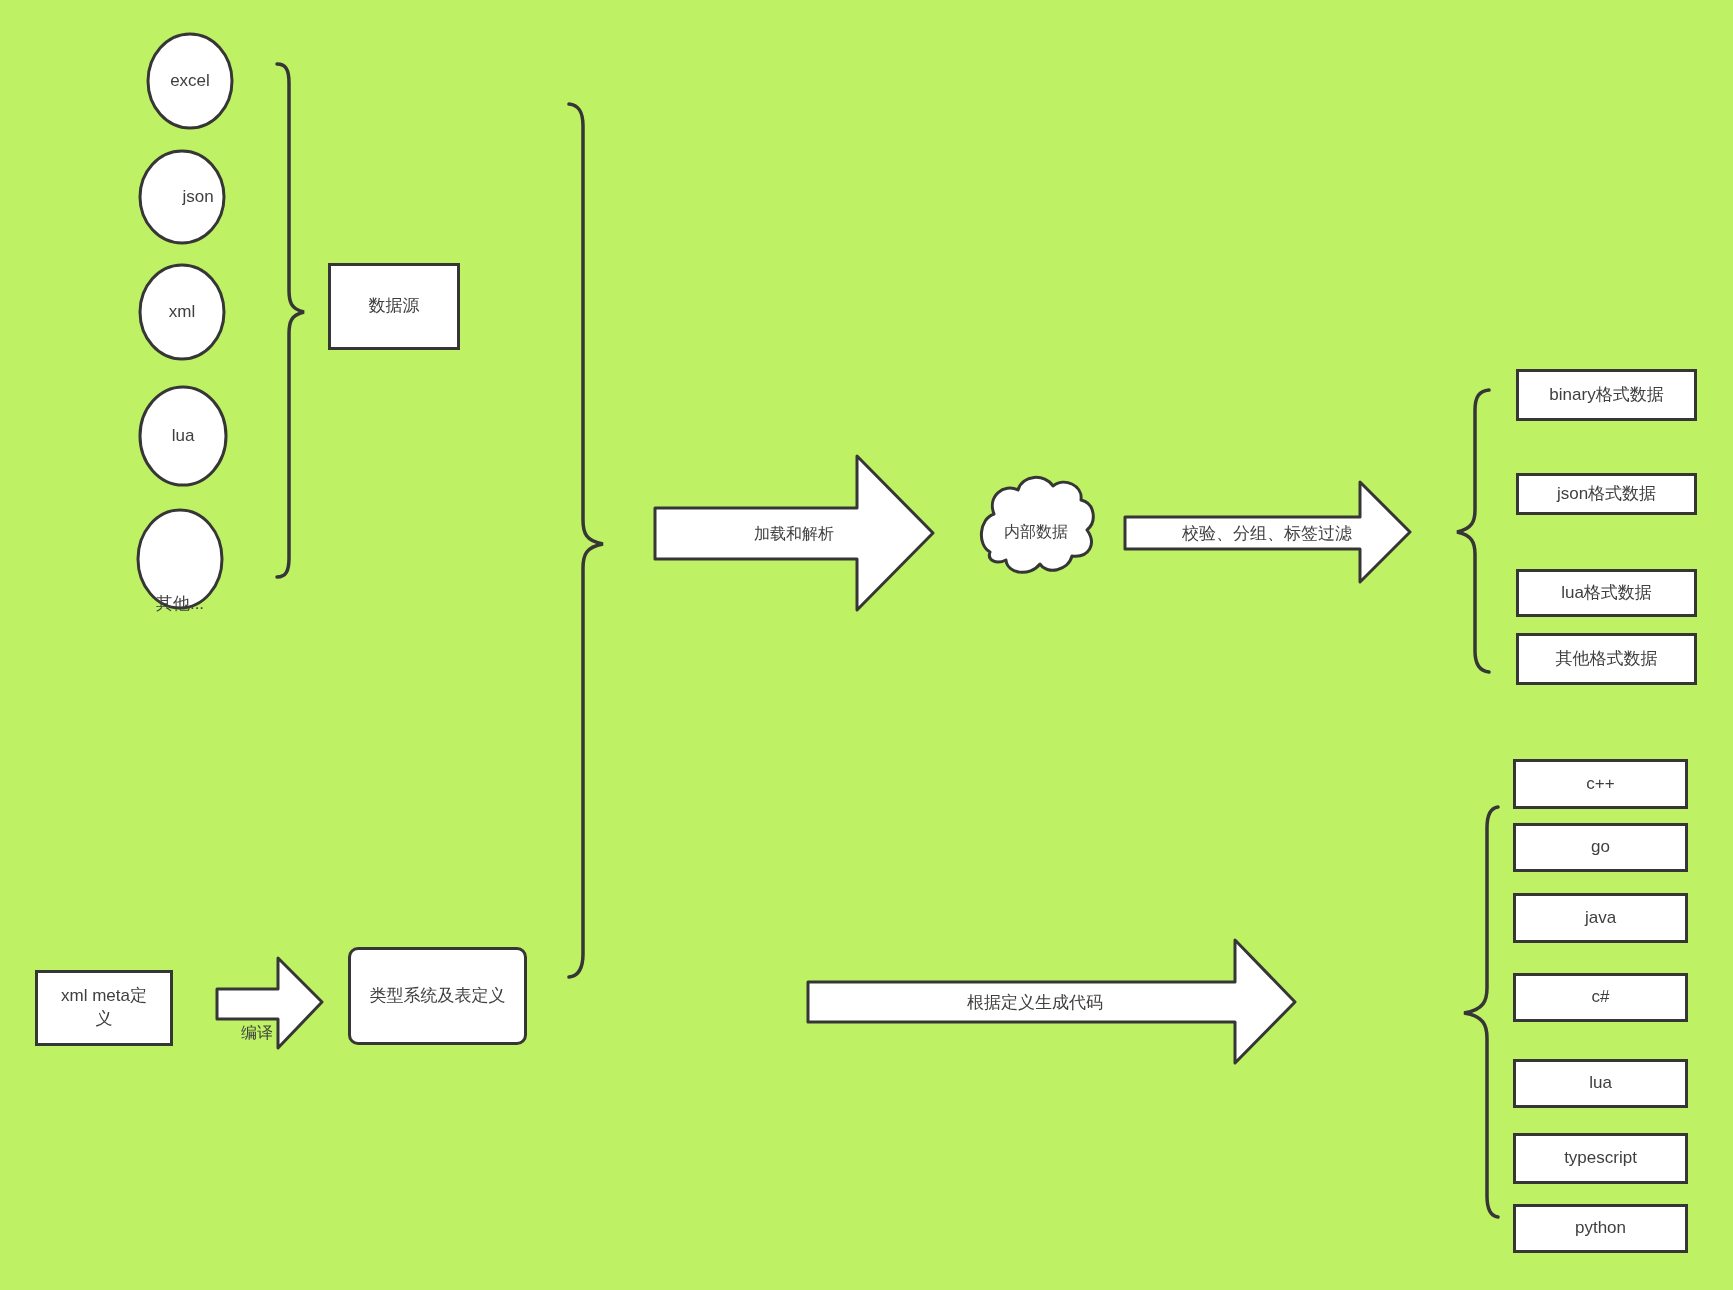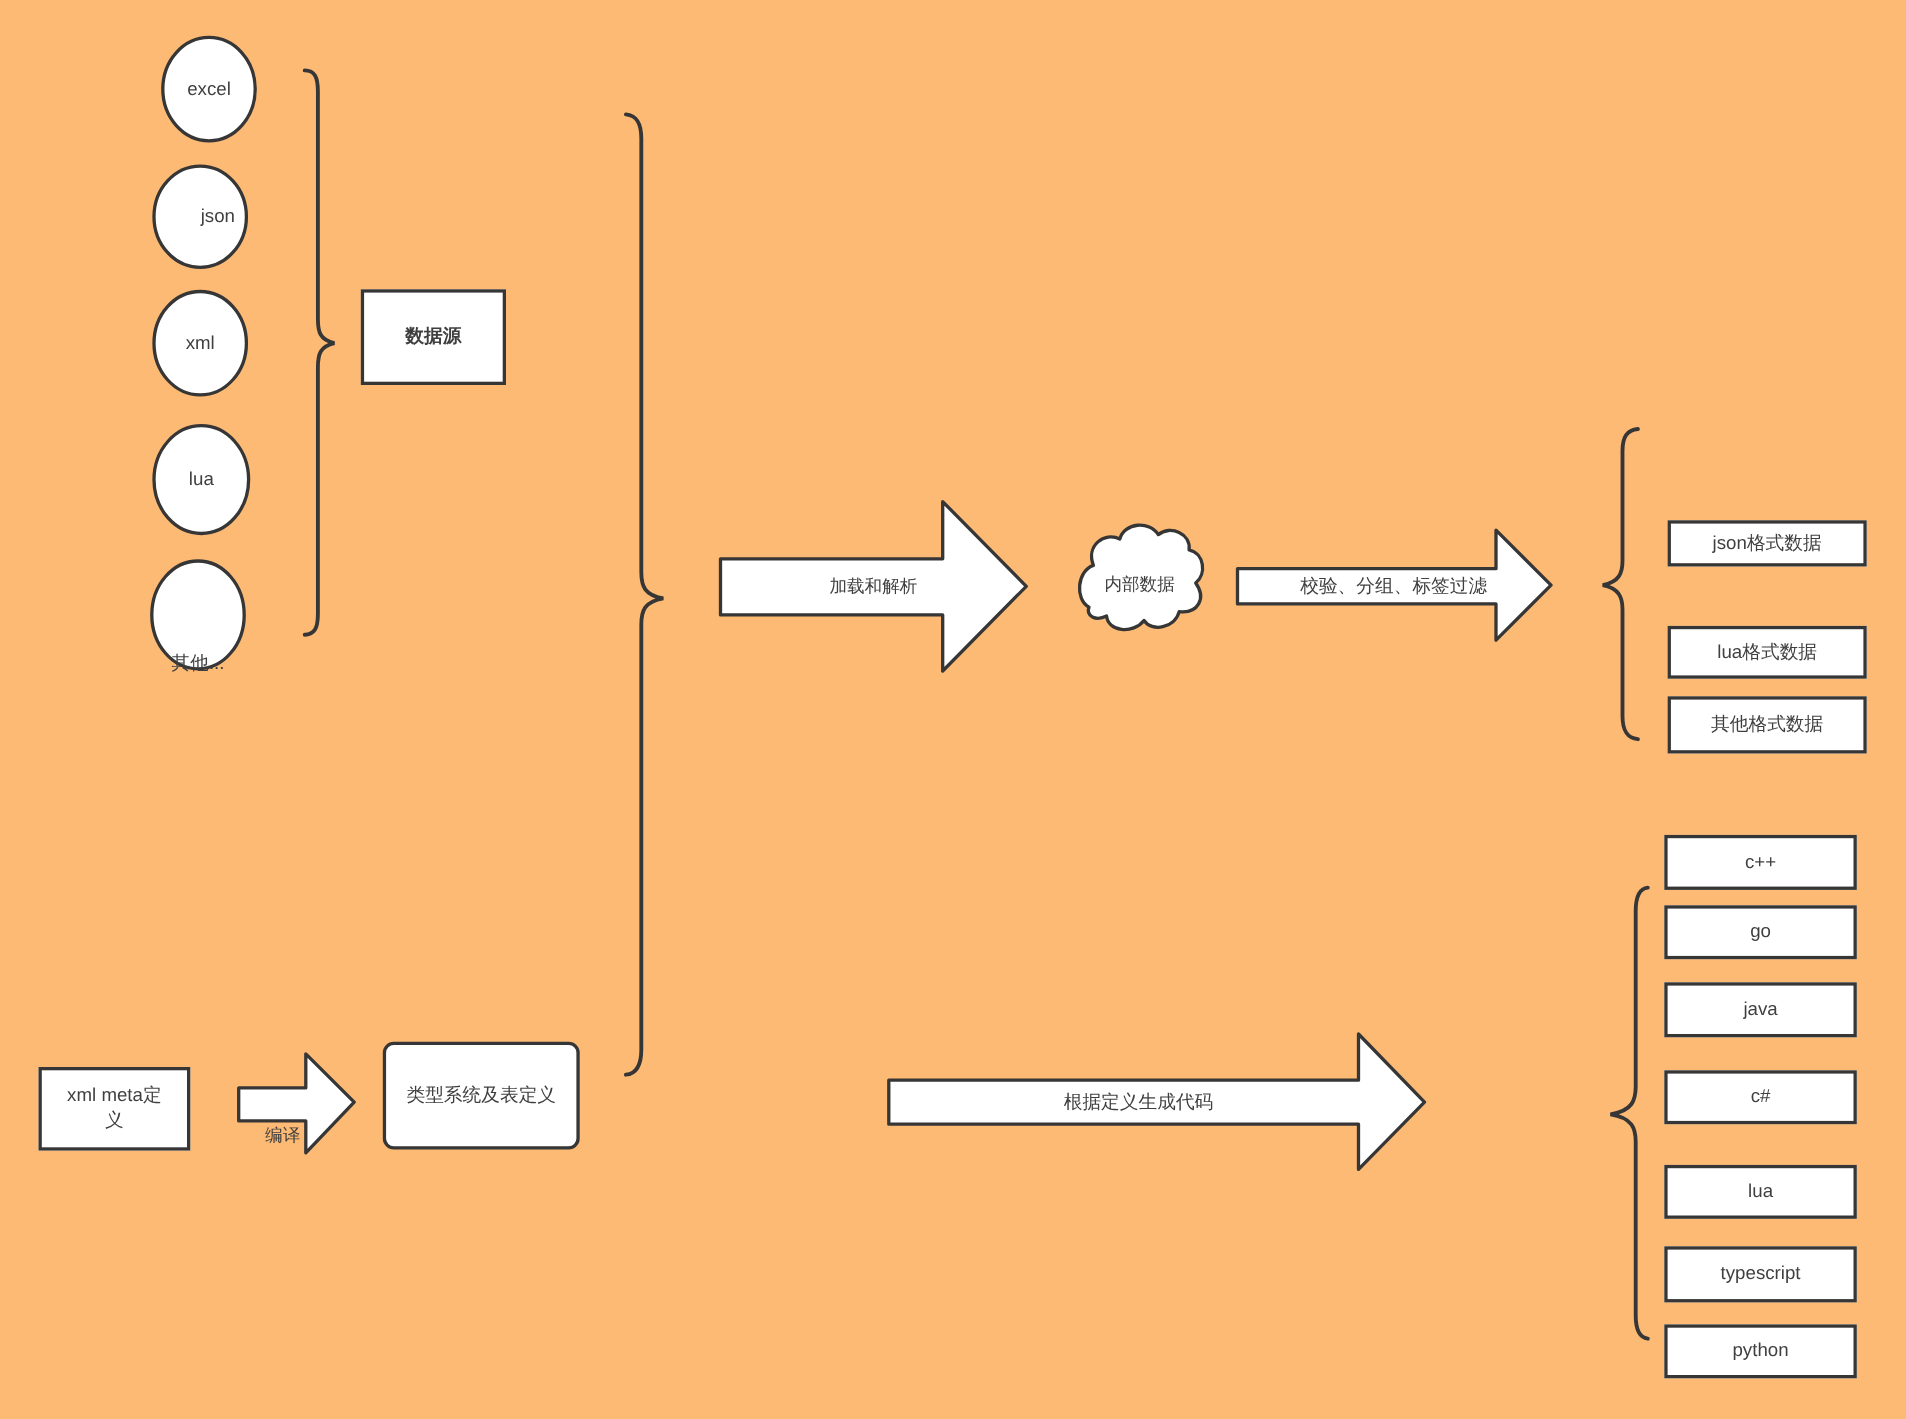--- a/index.html
+++ b/index.html
@@ -3,21 +3,21 @@
 <meta charset="utf-8">
 <style>
   html,body{margin:0;padding:0;}
   body{
     font-family:"Liberation Sans","DejaVu Sans",sans-serif;
     background:#f8f8f8;
   }
   .canvas{
     position:relative;
     width:1733px;height:1290px;
-    background:#fdba74;
+    background:#bef264;
     overflow:hidden;
     color:#3f3f3f;
   }
   .shapes{
     position:absolute;left:0;top:0;width:1733px;height:1290px;
   }
   .lbl{
     position:absolute;
     transform:translate(-50%,-50%);
     white-space:nowrap;
@@ -82,26 +82,27 @@
            C 996 565 987 560 990 552 Z"></path>
     </g>
   </svg>
 
   <div class="lbl" style="left:190px;top:81px;">excel</div>
   <div class="lbl" style="left:182px;top:197px;margin-left:16px;">json</div>
   <div class="lbl" style="left:182px;top:312px;">xml</div>
   <div class="lbl" style="left:183px;top:436px;">lua</div>
   <div class="lbl" style="left:180px;top:559px;margin-top:44px;">其他...</div>
 
-  <div class="box" style="left:328px;top:263px;width:132px;height:87px;font-weight:bold;">数据源</div>
+  <div class="box" style="left:328px;top:263px;width:132px;height:87px;">数据源</div>
 
   <div class="lbl big" style="left:794px;top:534px;">加载和解析</div>
   <div class="lbl small" style="left:1036px;top:532px;">内部数据</div>
   <div class="lbl" style="left:1267px;top:533px;">校验、分组、标签过滤</div>
 
+  <div class="box" style="left:1516px;top:369px;width:181px;height:52px;">binary格式数据</div>
   <div class="box" style="left:1516px;top:473px;width:181px;height:42px;">json格式数据</div>
   <div class="box" style="left:1516px;top:569px;width:181px;height:48px;">lua格式数据</div>
   <div class="box" style="left:1516px;top:633px;width:181px;height:52px;">其他格式数据</div>
 
   <div class="box" style="left:35px;top:970px;width:138px;height:76px;padding:0 16px;">xml meta定义</div>
   <div class="lbl small" style="left:257px;top:1004px;margin-top:29px;">编译</div>
   <div class="box rounded" style="left:348px;top:947px;width:179px;height:98px;padding:0 0;">类型系统及表定义</div>
 
   <div class="lbl" style="left:1035px;top:1002px;">根据定义生成代码</div>
 

